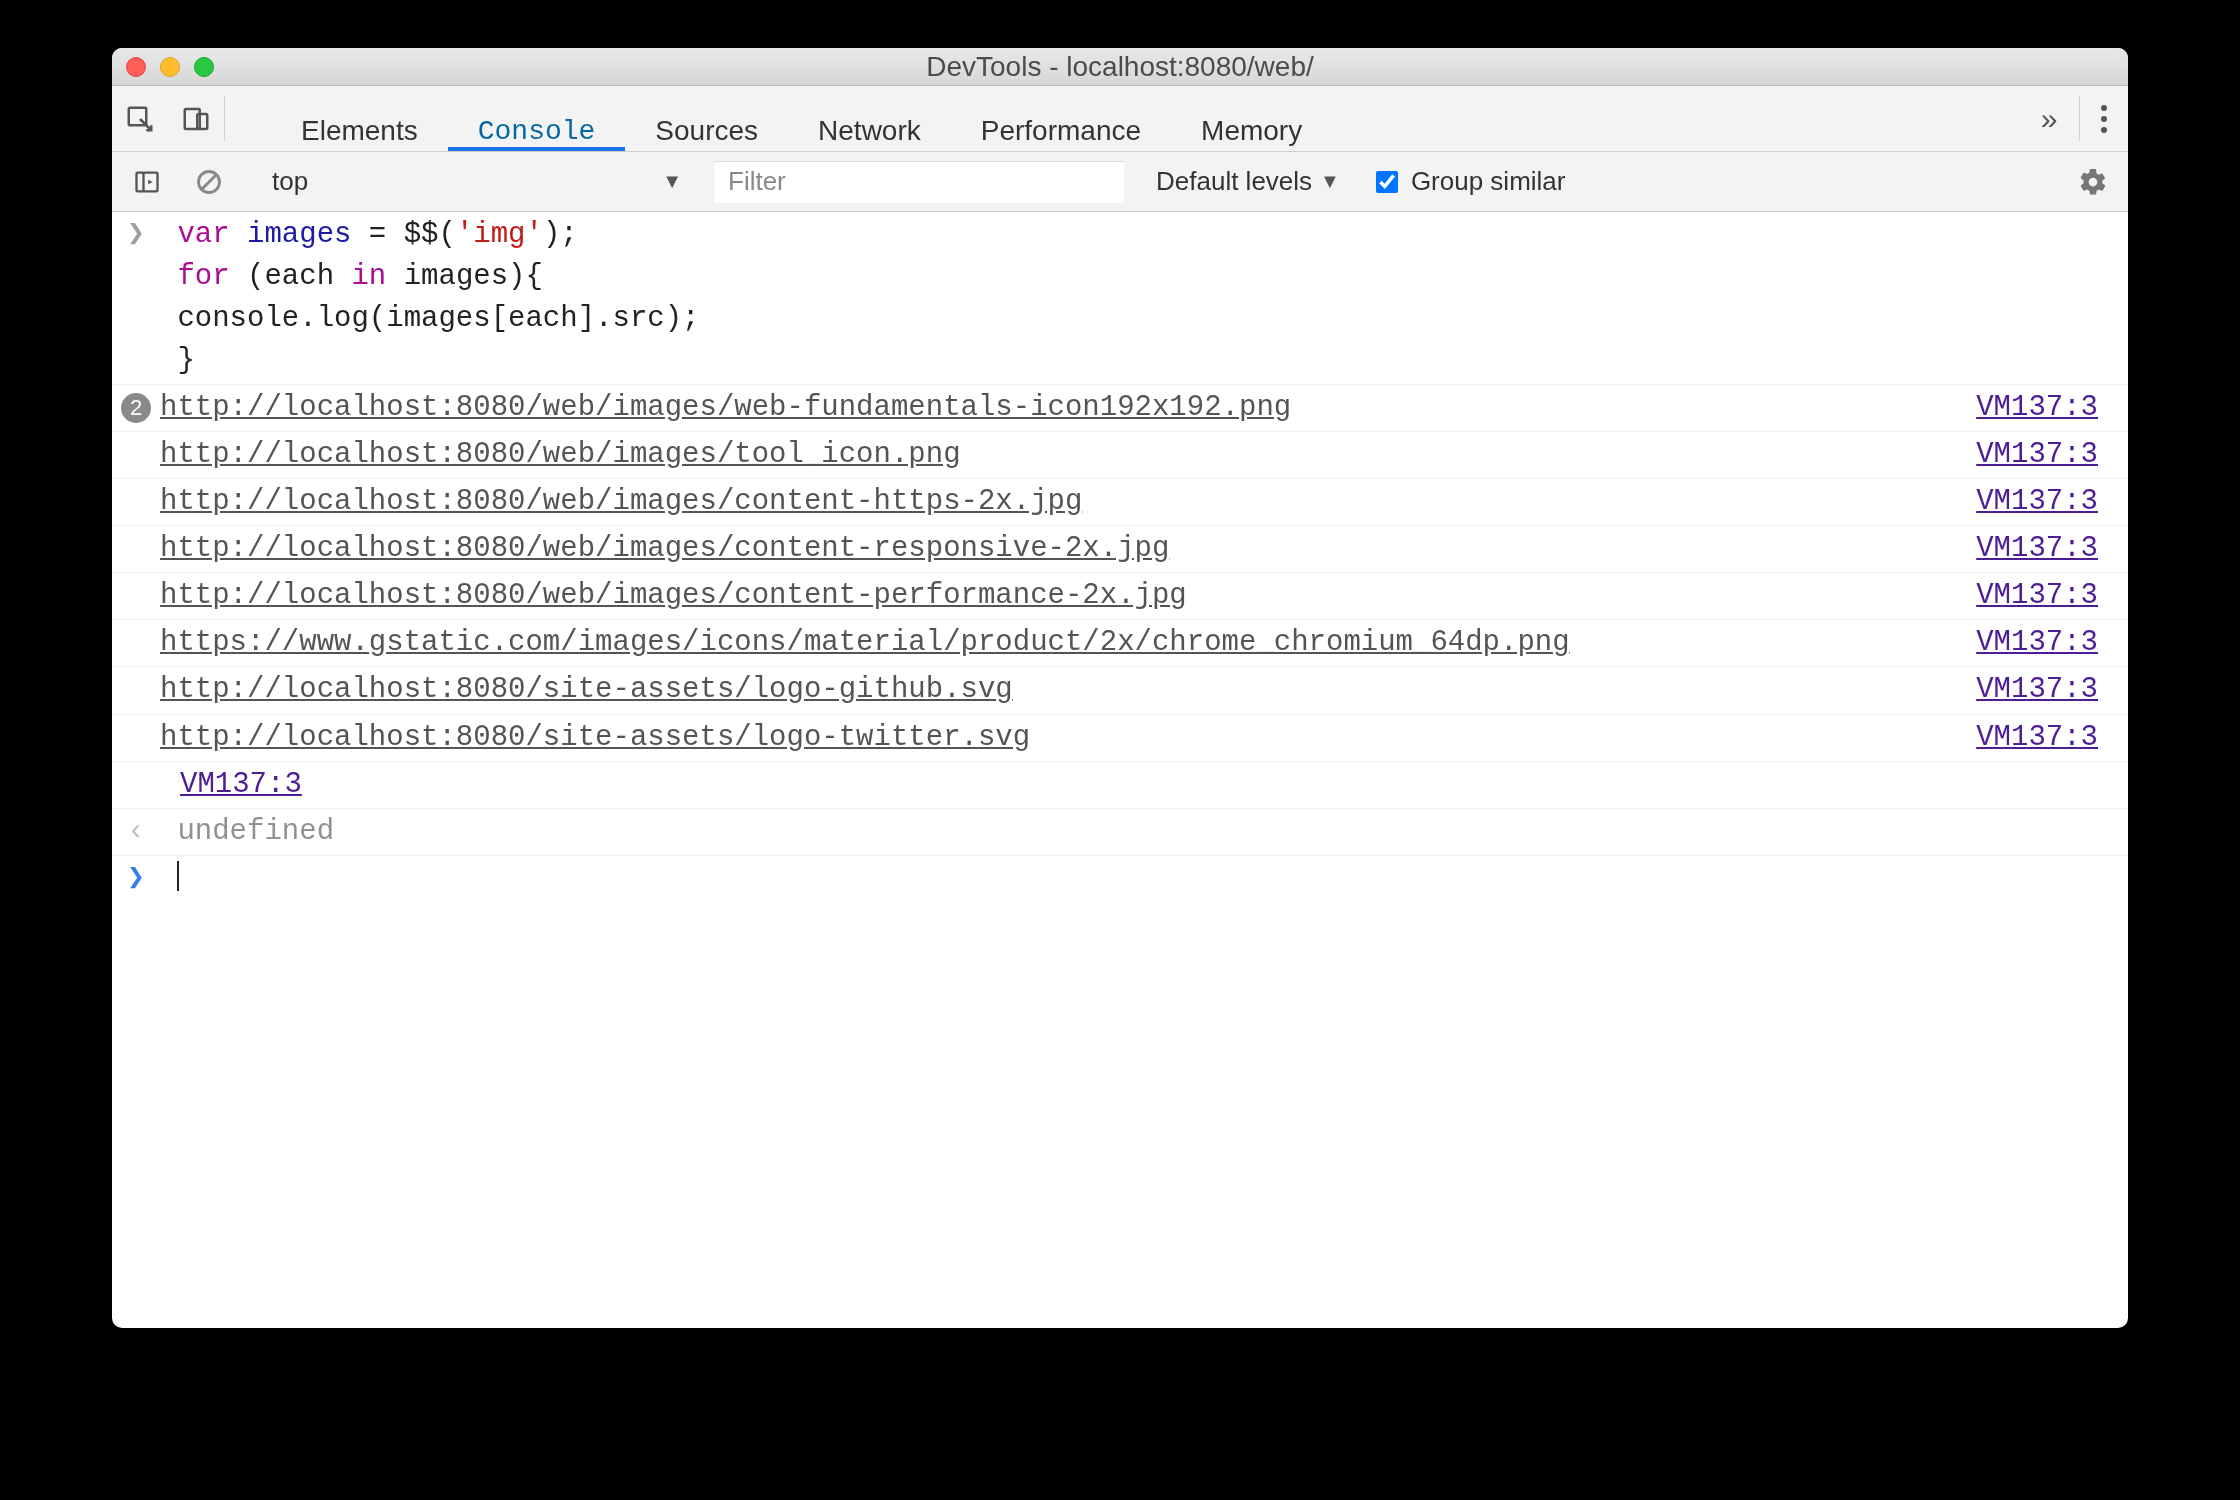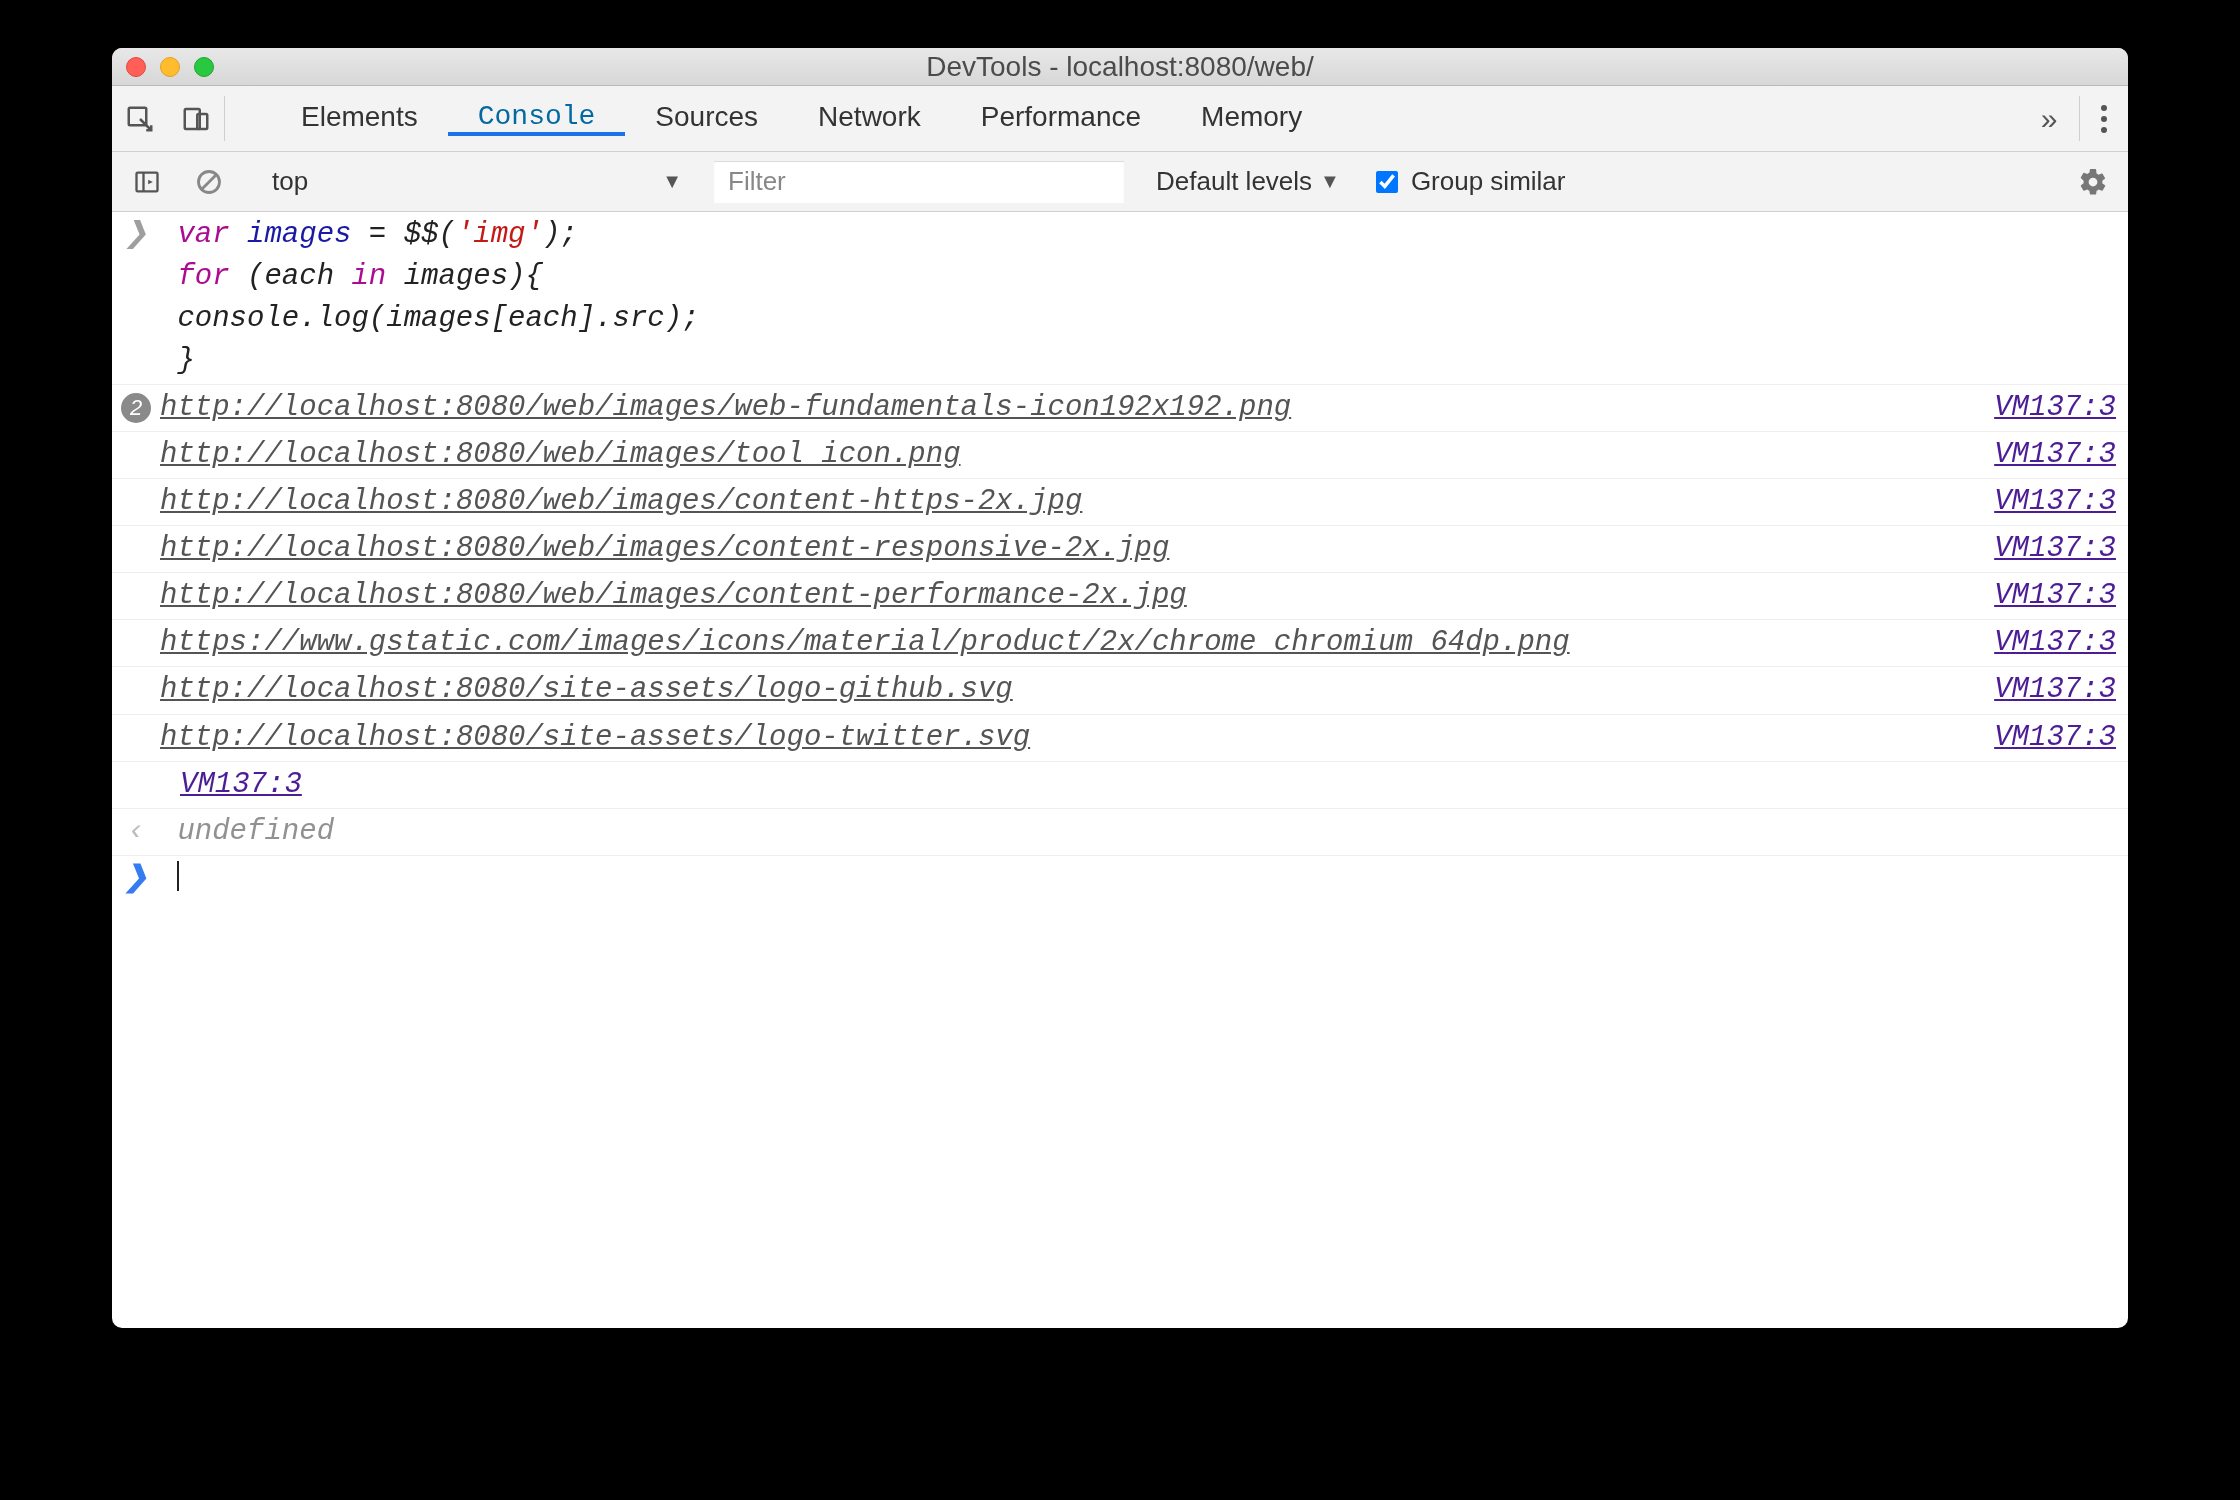--- a/index.html
+++ b/index.html
@@ -46,21 +46,21 @@
     border-bottom: 1px solid #cfcfcf;
     display:flex; align-items:stretch;
     flex:0 0 auto;
     font-size:28px; color:#333;
   }
   .tabbar .iconbtn{
     width:56px; display:flex; align-items:center; justify-content:center;
     border:none; background:none; cursor:pointer;
   }
   .tabbar .sep{width:1px; background:#cfcfcf; margin:10px 0;}
-  .tabbar .tabs{display:flex; align-items:center; flex:1; overflow:hidden; padding-left:46px;}
+  .tabbar .tabs{display:flex; align-items:flex-end; flex:1; overflow:hidden; padding-left:46px;}
   .tabbar .tab{
     display:flex; align-items:center; padding:0 30px; cursor:pointer; white-space:nowrap;
     color:#333; border-bottom:4px solid transparent;
   }
   .tabbar .tab.active{ color:#0369a1; border-bottom-color:#1a73e8;font-family:Liberation Mono, monospace;}
   .tabbar .spacer-tabs{flex:1;}
   .tabbar .overflow{
     width:60px; display:flex; align-items:center; justify-content:center; cursor:pointer;
     font-size:30px; color:#555;
   }
@@ -95,21 +95,21 @@
   .toolbar .levels .chev{font-size:20px;color:#555;}
   .toolbar .group{display:flex;align-items:center;gap:10px;padding:0 6px;}
   .toolbar .group input{width:22px;height:22px;appearance:auto;}
   .toolbar .spacer{flex:1;}
   .toolbar .gear{width:50px;display:flex;align-items:center;justify-content:center;cursor:pointer;}
   
   .console{
     flex:1; overflow:auto; font-family: Menlo, Consolas, "Courier New", monospace;
     font-size:29px; line-height:1.45; color:#303030;
   }
-  .row{ border-bottom:1px solid #eee; padding:2px 12px 2px 0;font-style:italic;}
+  .row{ border-bottom:1px solid #eee; padding:2px 30px 2px 0;}
   .row .gutter{display:inline-block; width:48px; text-align:center; vertical-align:top;}
   .row.input .gutter{color:#9e9e9e;}
   .row.input .code{display:inline-block; vertical-align:top;}
   .row.input .code .kw{color:#aa0d91;}
   .row.input .code .varname{color:#1a1aa6;}
   .row.input .code .str{color:#c41a16;}
   .row.input .code .plain{color:#222;}
   .row.log{display:flex; align-items:flex-start;}
   .row.log .gutter{flex:0 0 48px;}
   .row.log .badge{

